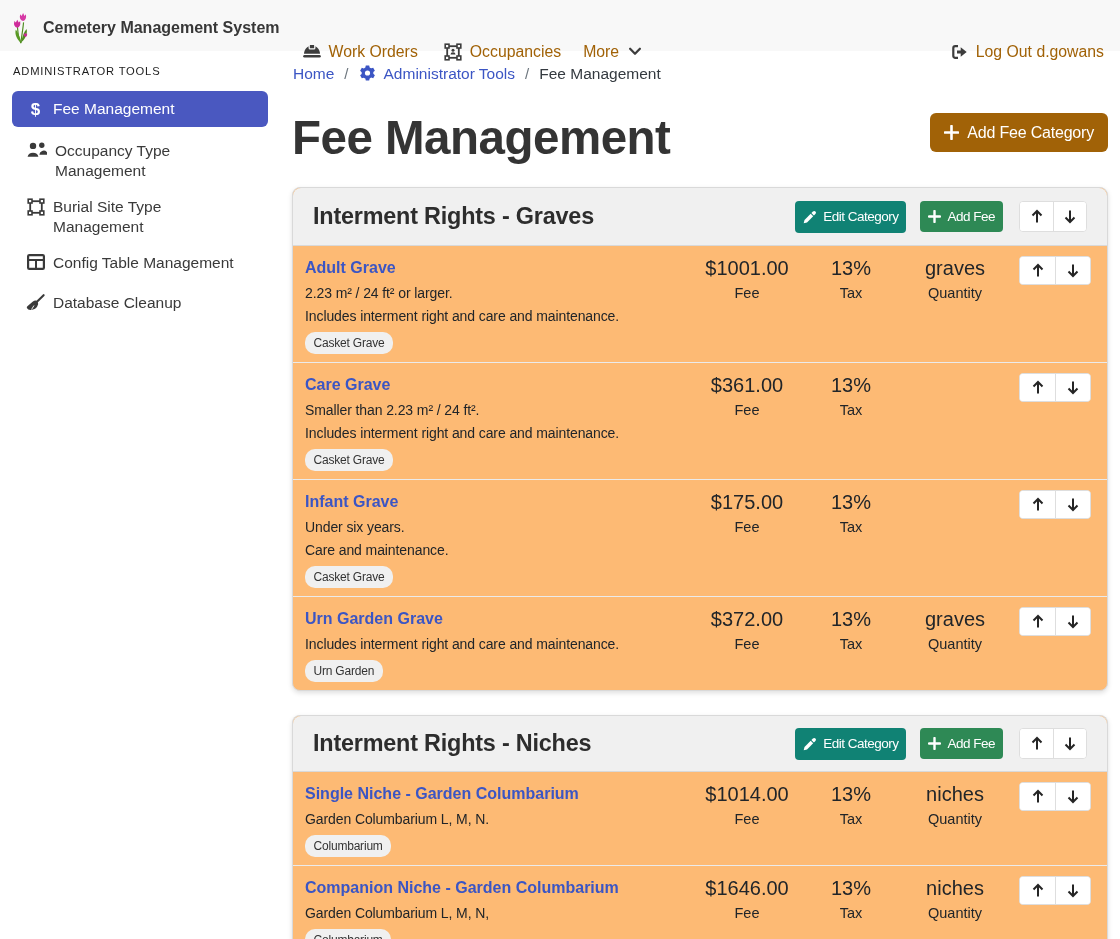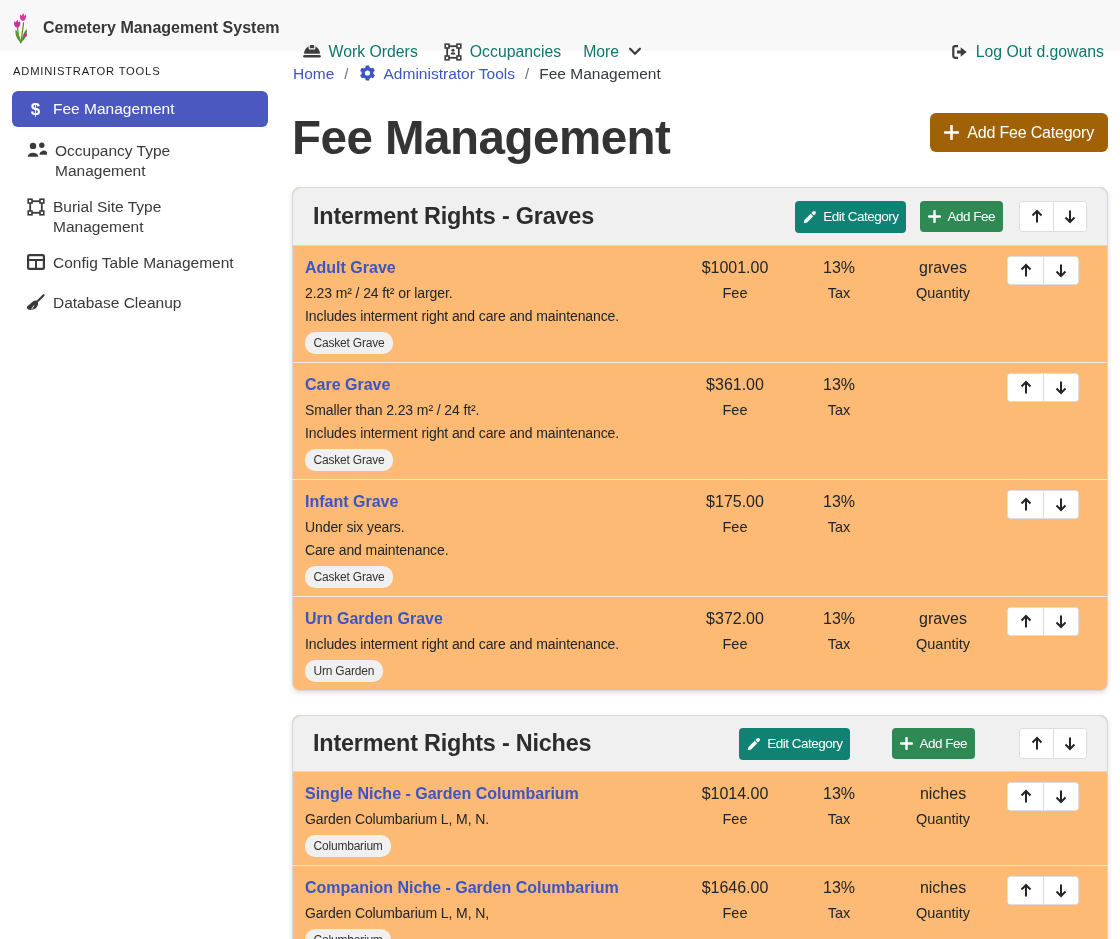--- a/index.html
+++ b/index.html
@@ -6,21 +6,21 @@
 html,body { width:1120px; height:939px; overflow:hidden; background:#fff;
   font-family:"Liberation Sans", sans-serif; color:#212529; }
 a { text-decoration:none; }
 
 
 .navbar { height:51px; background:#f8f8f8; display:flex; align-items:center; padding-top:4px; }
 .brand { display:flex; align-items:center; margin-left:12px; }
 .brand svg { display:block; }
 .brand b { font-size:16px; color:#373737; margin-left:14px; }
 .navlinks { display:flex; align-items:center; }
-.navlink { display:flex; align-items:center; color:#0f766e; font-size:15.8px;margin-top:48px; }
+.navlink { display:flex; align-items:center; color:#a16207; font-size:15.8px;margin-top:48px; }
 .navlink .ic { margin-right:8px; display:flex; }
 .nav-right { margin-left:auto; margin-right:16px; }
 
 
 .wrap { display:flex; }
 .sidebar { width:280px; flex:0 0 280px; padding:13px 12px 0 12px; }
 .side-label { font-size:11.2px; letter-spacing:0.8px; color:#1d1d1d; margin:1px 0 14px 1px; }
 .side-item { display:flex; color:#3a3a3a; font-size:15.5px; line-height:20px;
   padding:8px 12px 8px 14px; border-radius:6px; margin-bottom:0; }
 .side-item .sic { width:19px; flex:0 0 19px; margin-right:8px; display:flex;
@@ -53,30 +53,30 @@
 .btn-teal { background:#108274; height:31px; padding:16px 8px; font-size:13.5px; letter-spacing:-0.5px; }
 .btn-green { background:#2e8955; height:31px; padding:0 8px; font-size:13.5px; letter-spacing:-0.5px; }
 .btn-teal svg, .btn-green svg { margin-right:6px; }
 .updown { display:inline-flex; border:1px solid #dedede; border-radius:4px; overflow:hidden; background:#fff; }
 .updown .ub { width:34px; height:27px; display:flex; align-items:center; justify-content:center; background:#fff; }
 .updown .ub + .ub { border-left:1px solid #dedede; }
 .card-h .updown .ub { width:33px; height:29px; }
 .mlA { margin-left:14px; } .mlB { margin-left:16px; }
 
 
-.frow { display:flex; padding:10px 28px 8px 12px; border-bottom:1px solid #ebebeb; }
+.frow { display:flex; padding:10px 16px 8px 12px; border-bottom:1px solid #ebebeb; }
 .frow:last-child { border-bottom:none; }
 .fleft { flex:1 1 auto; min-width:0; }
 .ftitle { font-size:16px; font-weight:bold; color:#3b55c4; line-height:24px; margin-bottom:2px; }
 .fdesc { font-size:14px; line-height:23px; color:#212529; letter-spacing:-0.1px; }
 .fbadge { margin-top:4px; height:22px; }
 .badge { display:inline-block; background:#f0f0f0; color:#333; font-size:12px; letter-spacing:-0.2px;
   line-height:22px; height:22px; padding:0 8.5px; border-radius:10px; }
 .fcol { flex:0 0 104px; width:104px; text-align:center; }
-.fval { font-size:16px; line-height:24px;text-align:center; }
+.fval { font-size:20px; line-height:24px;text-align:center; }
 .flab { font-size:14.5px; line-height:23px; margin-top:2px; }
 .fbtns { flex:0 0 84px; width:84px; display:flex; justify-content:flex-end; align-items:flex-start; }
 .fbtns .updown .ub { width:35px; }
 </style>
 </head>
 <body>
 
 <div class="navbar">
   <div class="brand">
     <svg width="17" height="35" viewBox="0 0 25 37" preserveAspectRatio="none">
@@ -387,21 +387,21 @@
                 <svg width="14" height="15" viewBox="0 0 14 15">
                   <path d="M7 1.5 V12.5 M2.5 8.5 L7 13 l4.5 -4.5" fill="none" stroke="#252525" stroke-width="2"></path>
                 </svg>
               </span>
         </span>
           </div>
       </div>
     </div>
 
     <div class="card" style="margin-top:24px; border-bottom:none; border-radius:8px 8px 0 0;">
-      <div class="card-h" style="height:56px;gap:28px;">
+      <div class="card-h" style="height:56px;">
         <div class="title">Interment Rights - Niches</div>
         <button class="btn btn-teal">
           <svg width="14" height="14" viewBox="0 0 14 14">
               <path d="M9.9 1.6 a1.9 1.9 0 0 1 2.7 0 l-0.2 -0.2 a1.9 1.9 0 0 1 0 2.7 L10.9 5.6 L8.4 3.1 Z" fill="#fff"></path>
               <path d="M7.7 3.8 L10.2 6.3 L4 12.5 L0.7 13.3 L1.5 10 Z" fill="#fff"></path>
             </svg>
           Edit Category
         </button>
         <button class="btn btn-green mlA">
           <svg width="13" height="13" viewBox="0 0 13 13">

